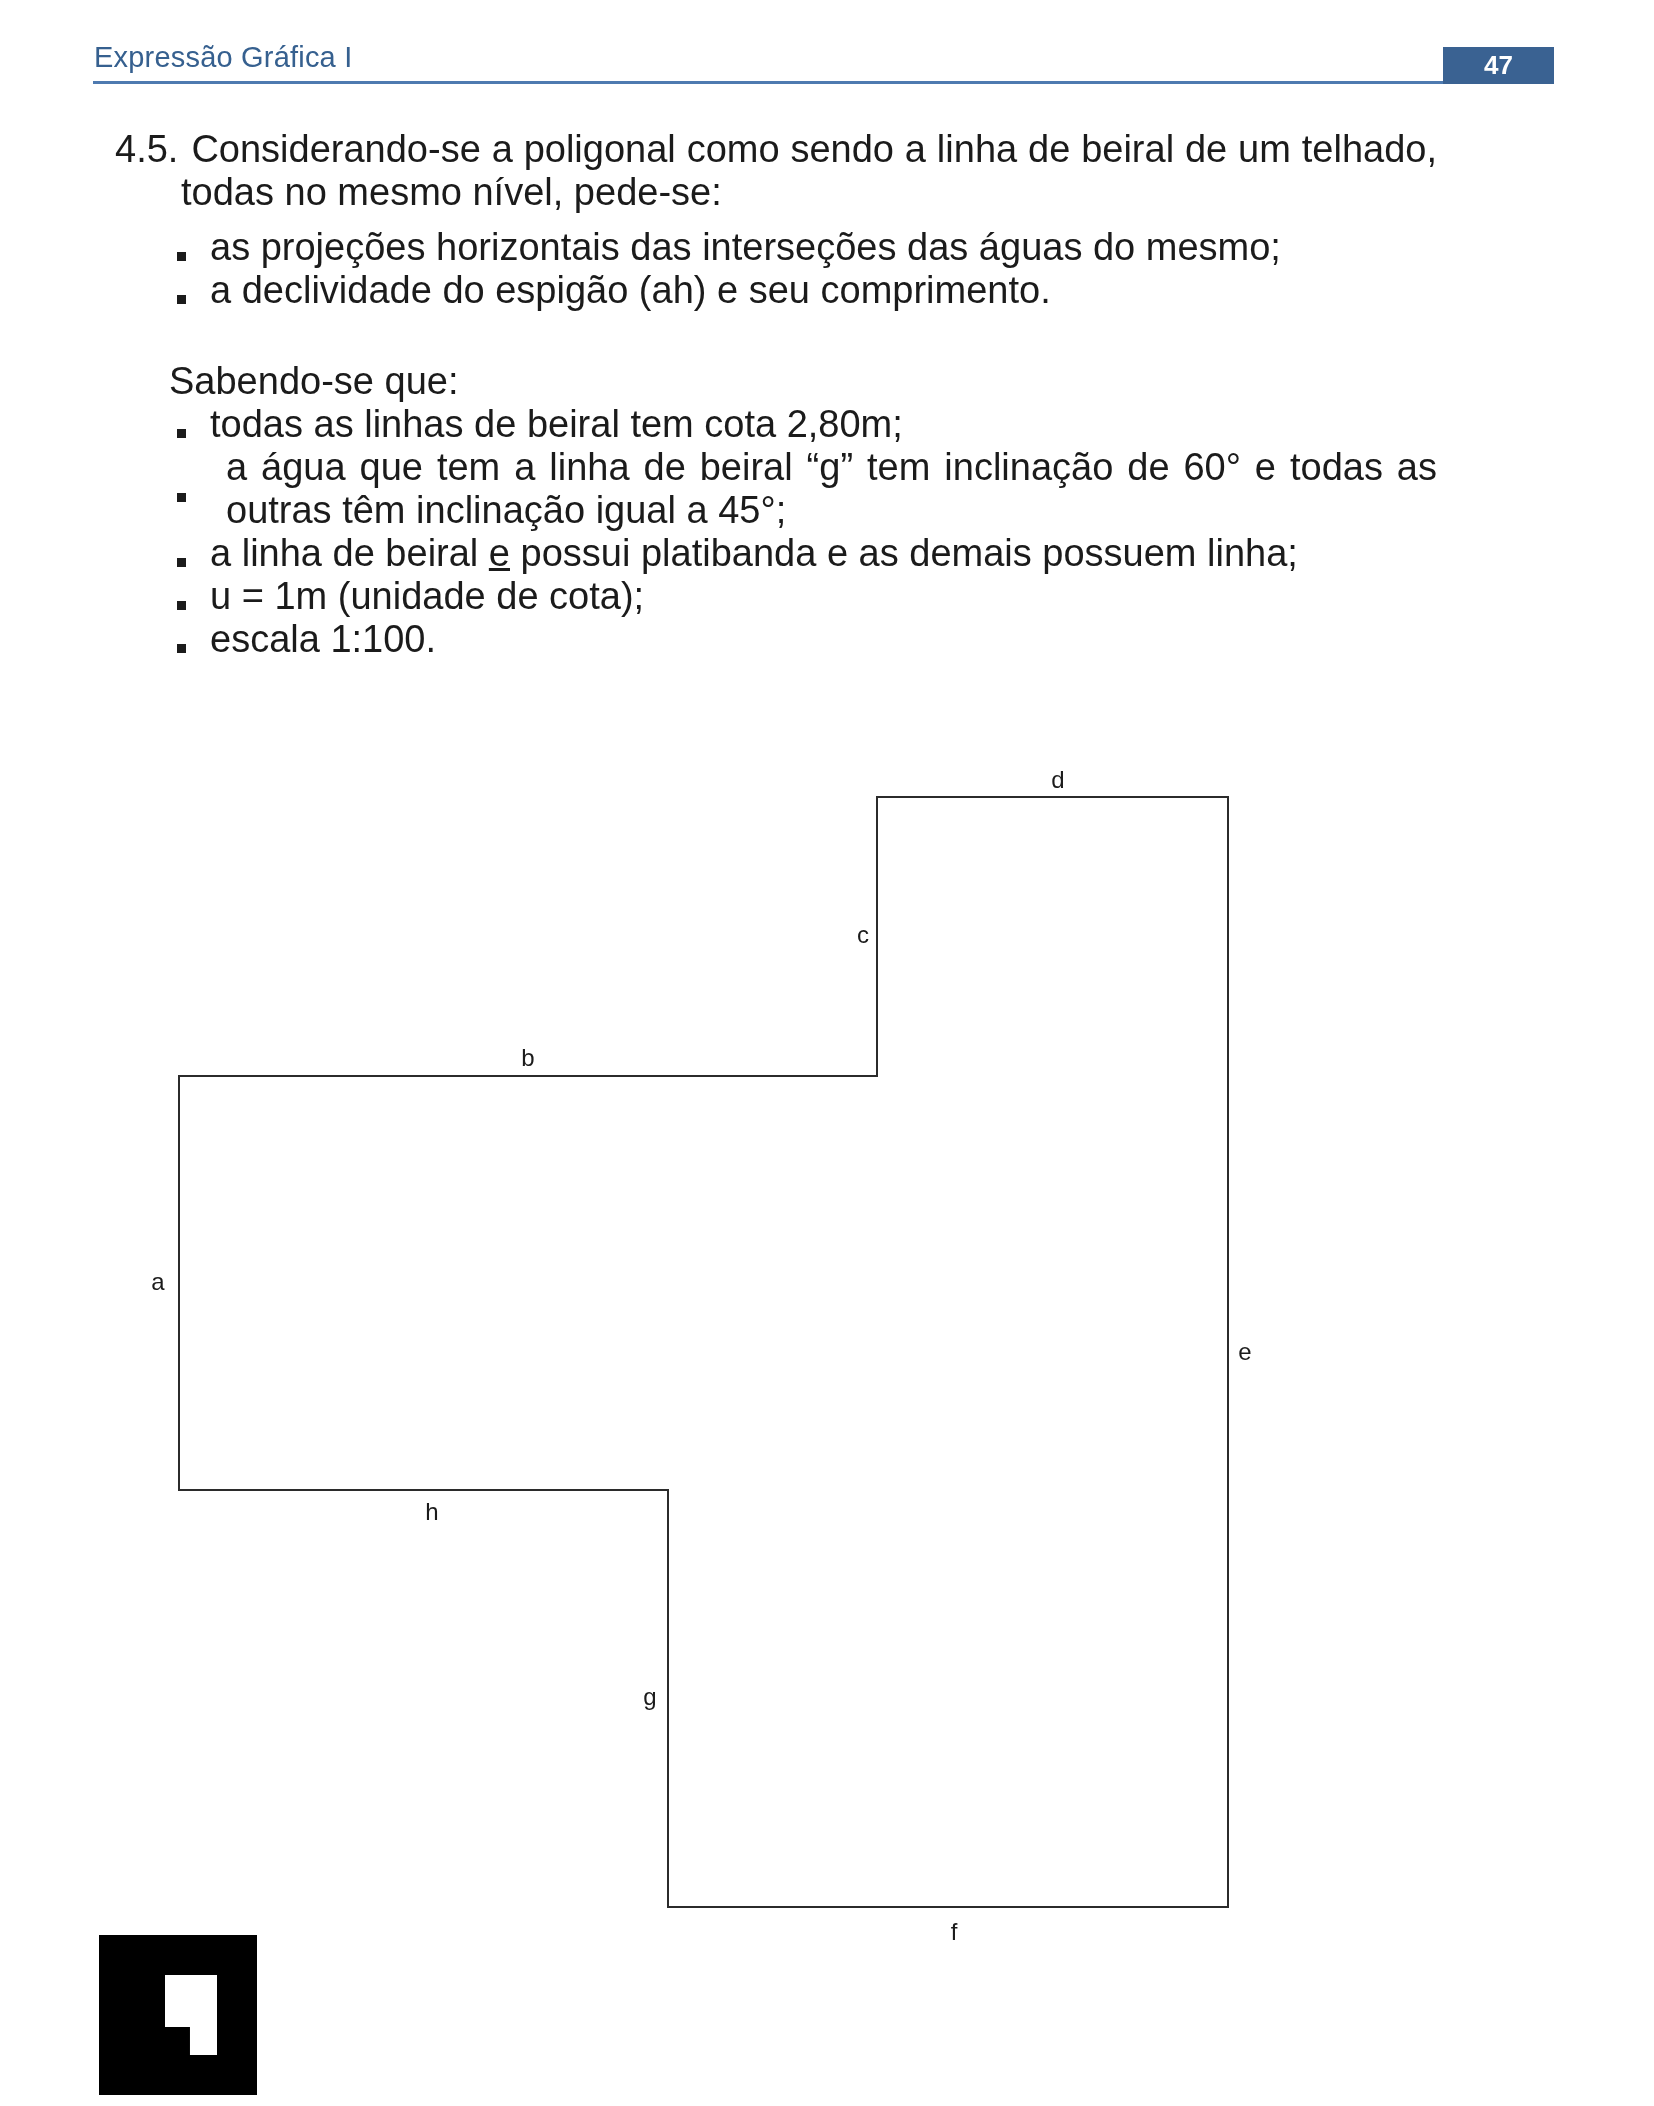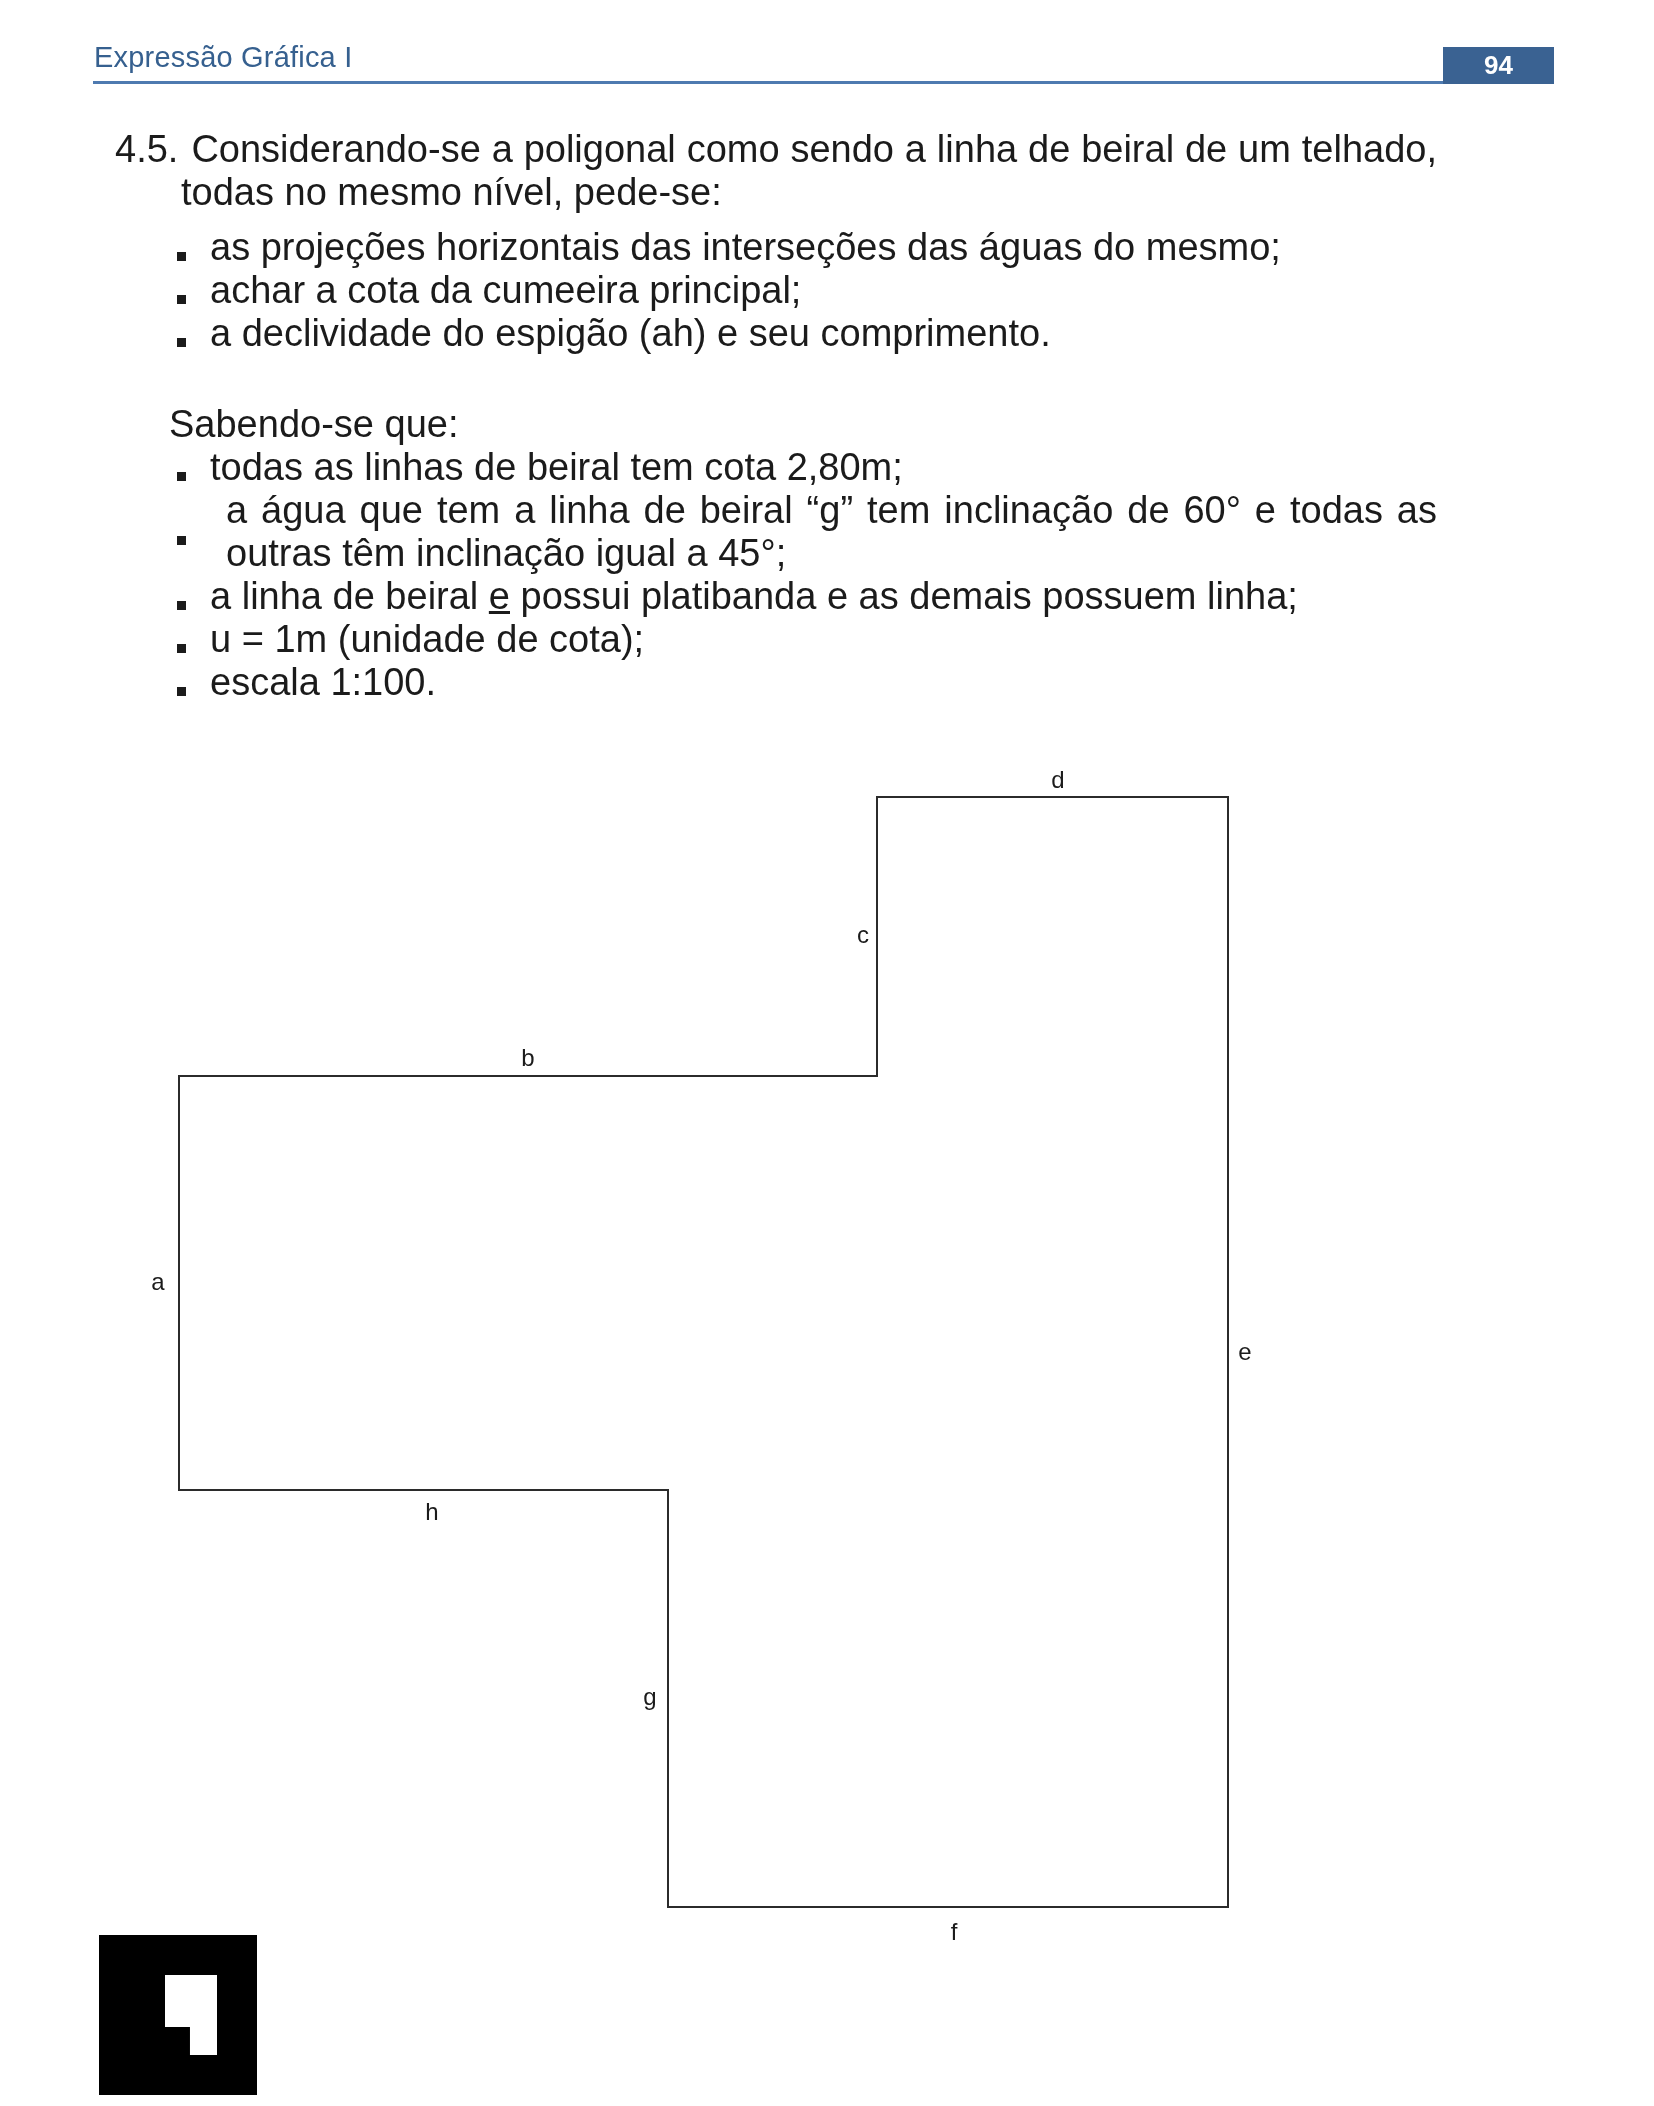--- a/index.html
+++ b/index.html
@@ -133,34 +133,30 @@
   }
 </style>
 </head>
 <body>
 
 <div class="page">
 
   <div class="header-title">Expressão Gráfica I</div>
   <div class="header-rule"></div>
   <div class="page-number-badge">
-    <span>94</span>
+    <span>47</span>
   </div>
 
   <div class="content">
     <p class="problem-intro"><span class="problem-number">4.5.</span><span>Considerando-se a poligonal como sendo a linha de beiral de um telhado, todas no mesmo nível, pede-se:</span></p>
 
     <ul class="bullet-list task-list">
       <li>
         <span class="bullet"></span>
         <span class="li-text">as projeções horizontais das interseções das águas do mesmo;</span>
-      </li>
-      <li>
-        <span class="bullet"></span>
-        <span class="li-text">achar a cota da cumeeira principal;</span>
       </li>
       <li>
         <span class="bullet"></span>
         <span class="li-text">a declividade do espigão (ah) e seu comprimento.</span>
       </li>
     </ul>
 
     <p class="given-heading">Sabendo-se que:</p>
 
     <ul class="bullet-list given-list">

